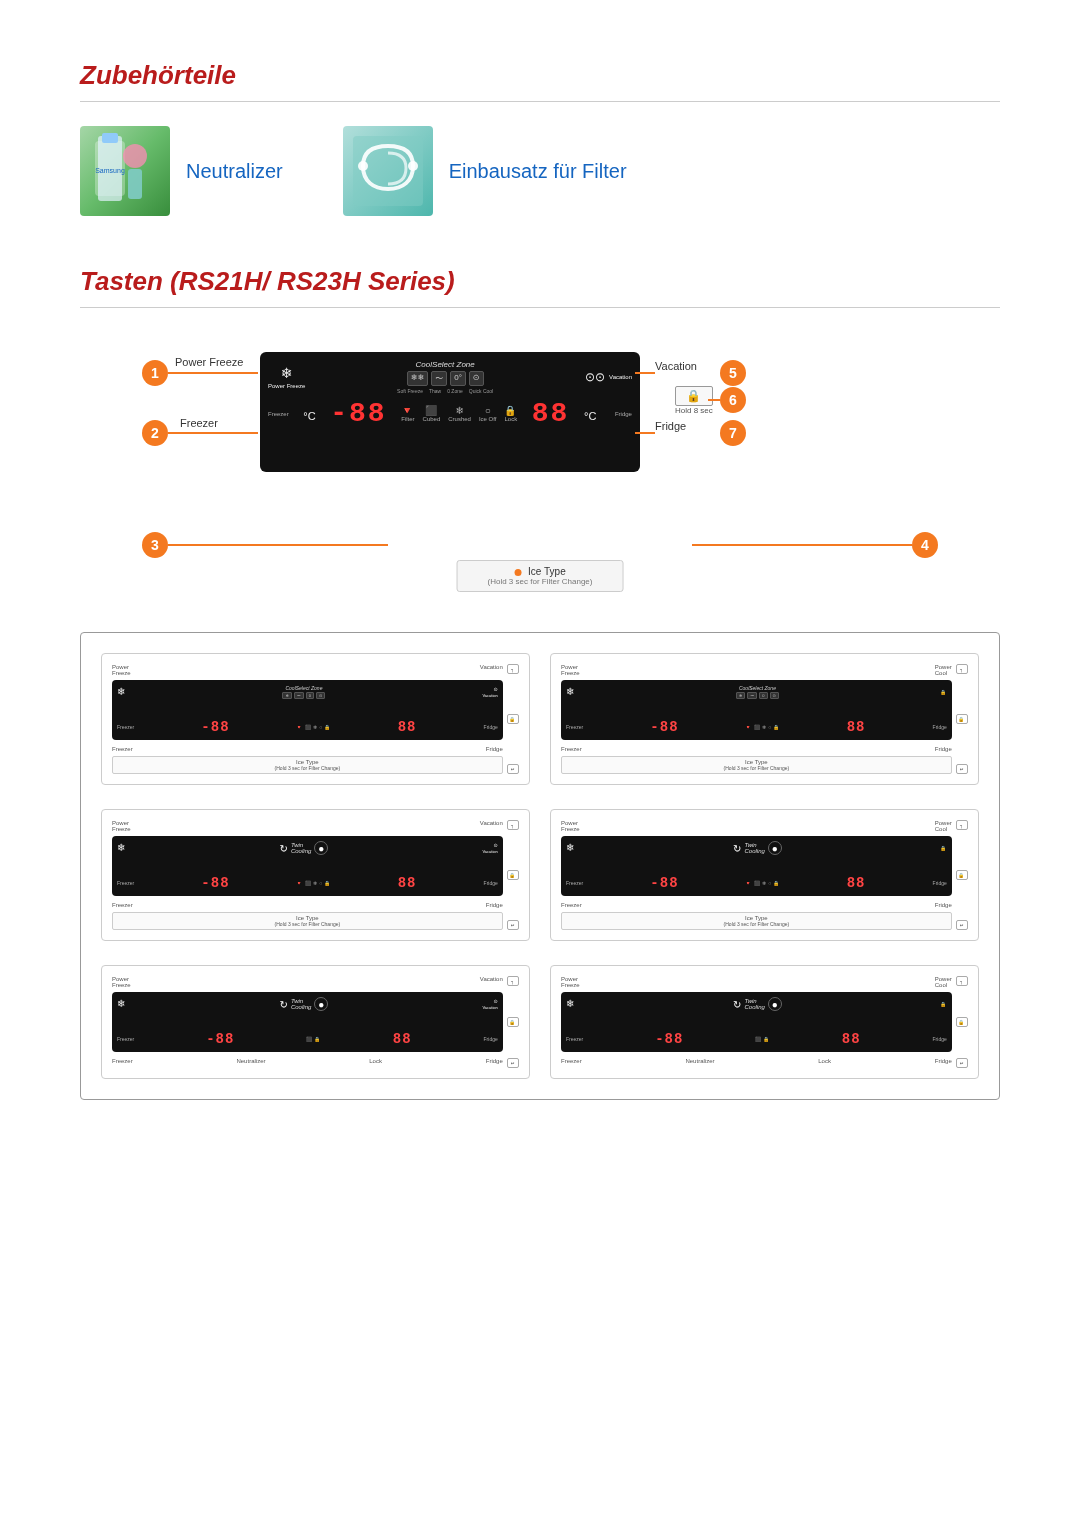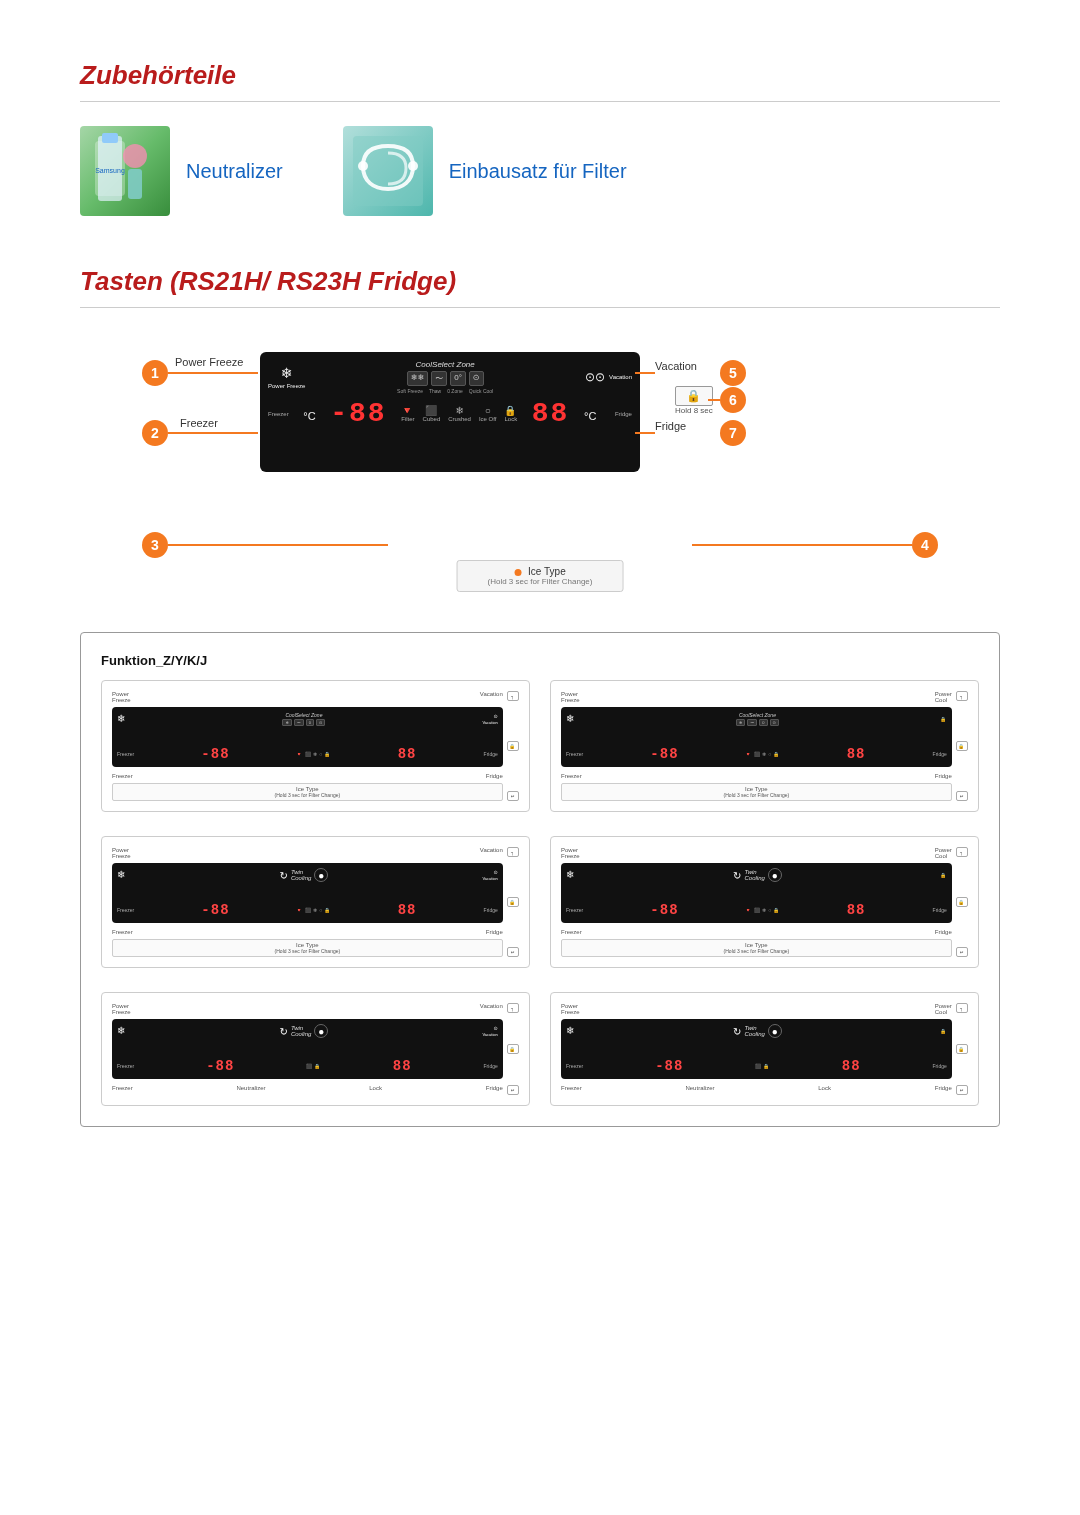--- a/index.html
+++ b/index.html
@@ -323,21 +323,21 @@
           <circle cx="65" cy="35" r="5" fill="#fff" opacity="0.9"></circle>
           <circle cx="15" cy="35" r="5" fill="#fff" opacity="0.9"></circle>
         </svg>
       </div>
       <span class="accessory-label">Einbausatz für Filter</span>
     </div>
   </div>
 </div>
 
 <div class="tasten-section">
-  <h2 class="section-title">Tasten (RS21H/ RS23H Fridge)</h2>
+  <h2 class="section-title">Tasten (RS21H/ RS23H Series)</h2>
   <hr class="section-divider">
 
   <div class="panel-diagram">
 
     <div class="callout" style="left:62px; top:28px;">1</div>
     <div style="position:absolute; left:88px; top:40px; width:90px; height:1.5px; background:#f47920;"></div>
 
     <div style="position:absolute; left:95px; top:24px; font-size:11px; color:#333; text-align:center;">
       <div>Power Freeze</div>
     </div>
@@ -436,23 +436,20 @@
 
     <div class="callout" style="right:62px; top:200px;">4</div>
     <div style="position:absolute; right:88px; top:212px; width:220px; height:1.5px; background:#f47920;"></div>
 
   </div>
 </div>
 
 <div class="functions-container">
 
   <div class="function-group">
-    <div class="function-title">
-      <span>Funktion_Z/Y/K/J</span>
-    </div>
     <div class="function-panels-row">
 
       <div class="mini-panel-wrapper">
         <div class="mini-panel-inner">
           <div class="mini-display-area">
             <div class="mini-labels-row">
               <span>Power<br>Freeze</span>
               <span>Vacation</span>
             </div>
             <div class="mini-display">

